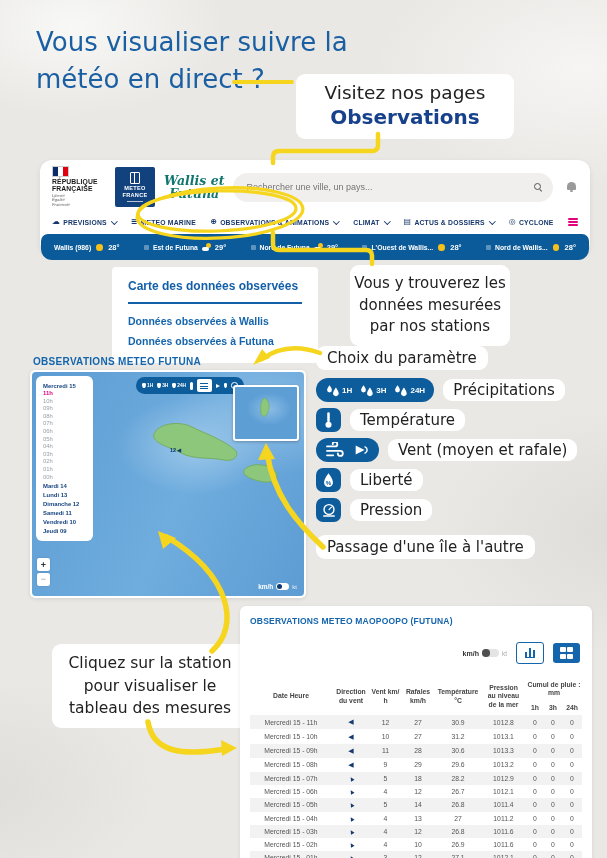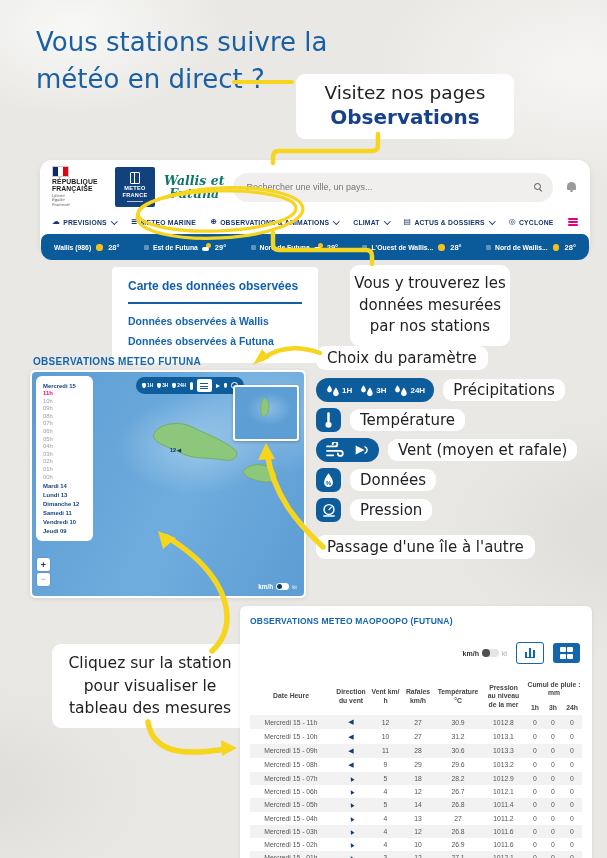--- a/index.html
+++ b/index.html
@@ -160,21 +160,21 @@
   col.c-temp{width:46px;}col.c-press{width:45px;}col.c-r1{width:18px;}col.c-r3{width:18px;}col.c-r24{width:20px;}
   
   #overlay{left:0;top:0;pointer-events:none;z-index:30;}
 </style>
 </head>
 <body>
 
 <div id="page">
 
   <div class="abs" id="headline">
-    <span class="bline">Vous stations suivre la</span>
+    <span class="bline">Vous visualiser suivre la</span>
     <span class="bline">météo en direct ?</span>
   </div>
 
   <div class="abs bubble" id="bubble-visit">
     <span class="l1">Visitez nos pages</span>
     <span class="l2">Observations</span>
   </div>
 
   <div class="abs bubble" id="bubble-found">
     <span class="bline">Vous y trouverez les</span>
@@ -471,21 +471,21 @@
     <span class="lchip">Vent (moyen et rafale)</span>
   </div>
 
   <div class="legend-row" id="leg4">
     <span class="lsq">
       <svg width="13" height="17" viewBox="0 0 16 20">
         <path d="M8 1C8 1 2.5 8 2.5 12.5a5.5 5.5 0 0 0 11 0C13.5 8 8 1 8 1Z" fill="#fff"></path>
         <text x="8" y="15.2" font-size="7.5" fill="#0d5c9c" text-anchor="middle" font-weight="bold" font-family="Liberation Sans,sans-serif">%</text>
       </svg>
     </span>
-    <span class="lchip">Données</span>
+    <span class="lchip">Liberté</span>
   </div>
 
   <div class="legend-row" id="leg5">
     <span class="lsq">
       <svg width="16" height="16" viewBox="0 0 20 20">
         <circle cx="10" cy="9.5" r="6.2" fill="none" stroke="#fff" stroke-width="1.8"></circle>
         <path d="M10 9.5L13 6.5" stroke="#fff" stroke-width="1.5" stroke-linecap="round"></path>
         <path d="M3.5 17.5h13" stroke="#fff" stroke-width="2" stroke-linecap="round"></path>
       </svg>
     </span>

